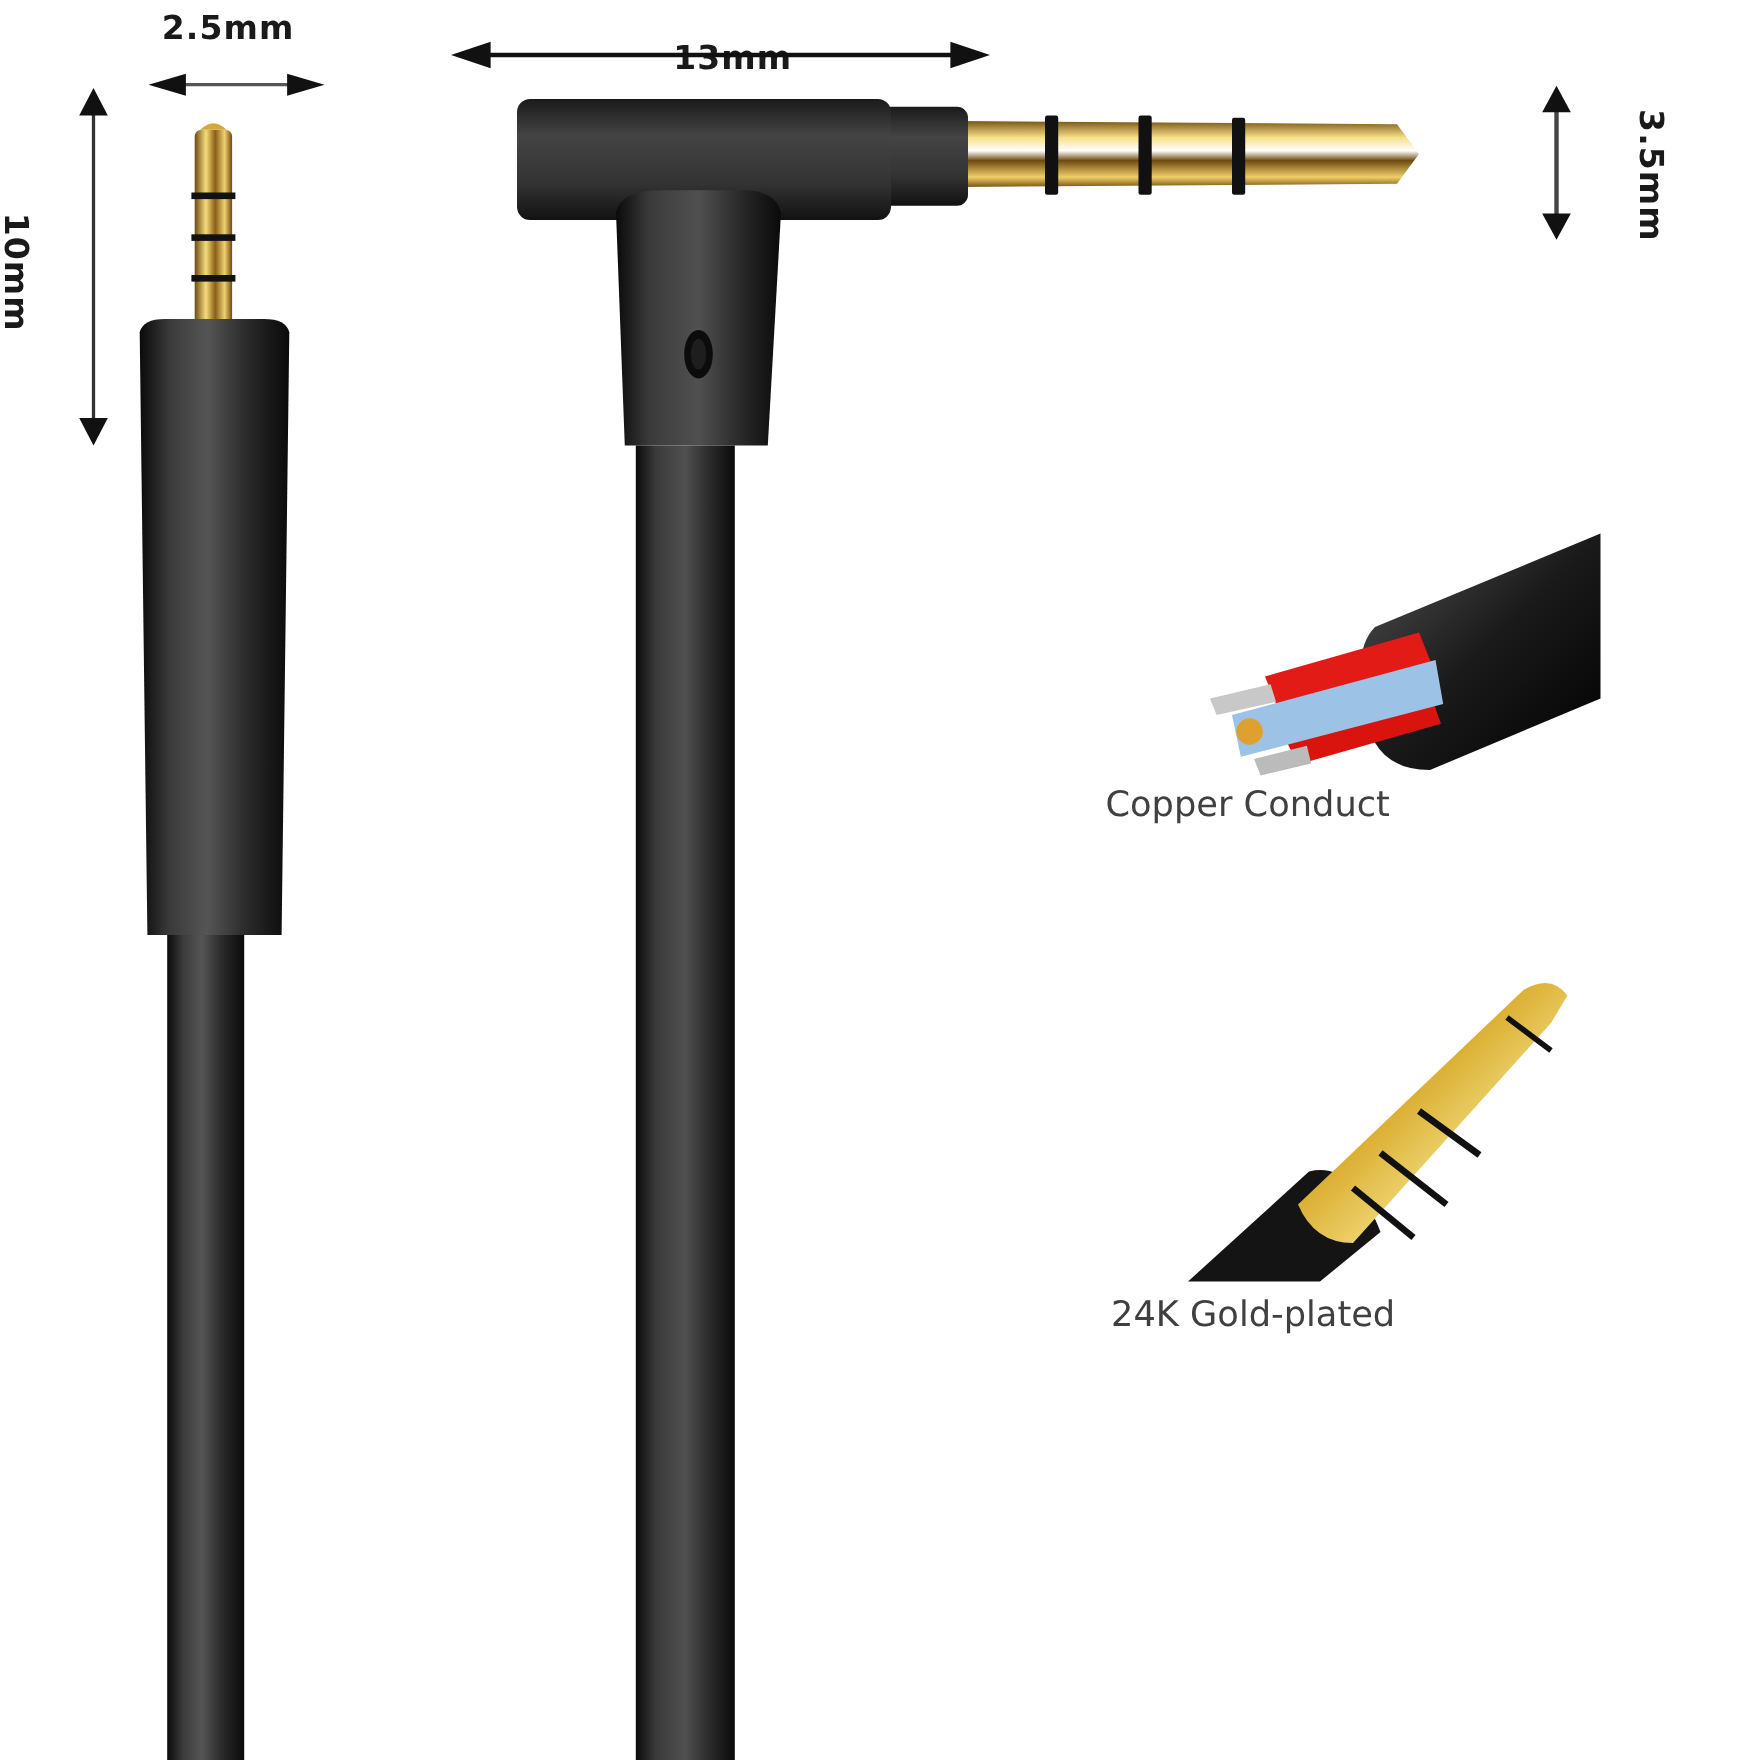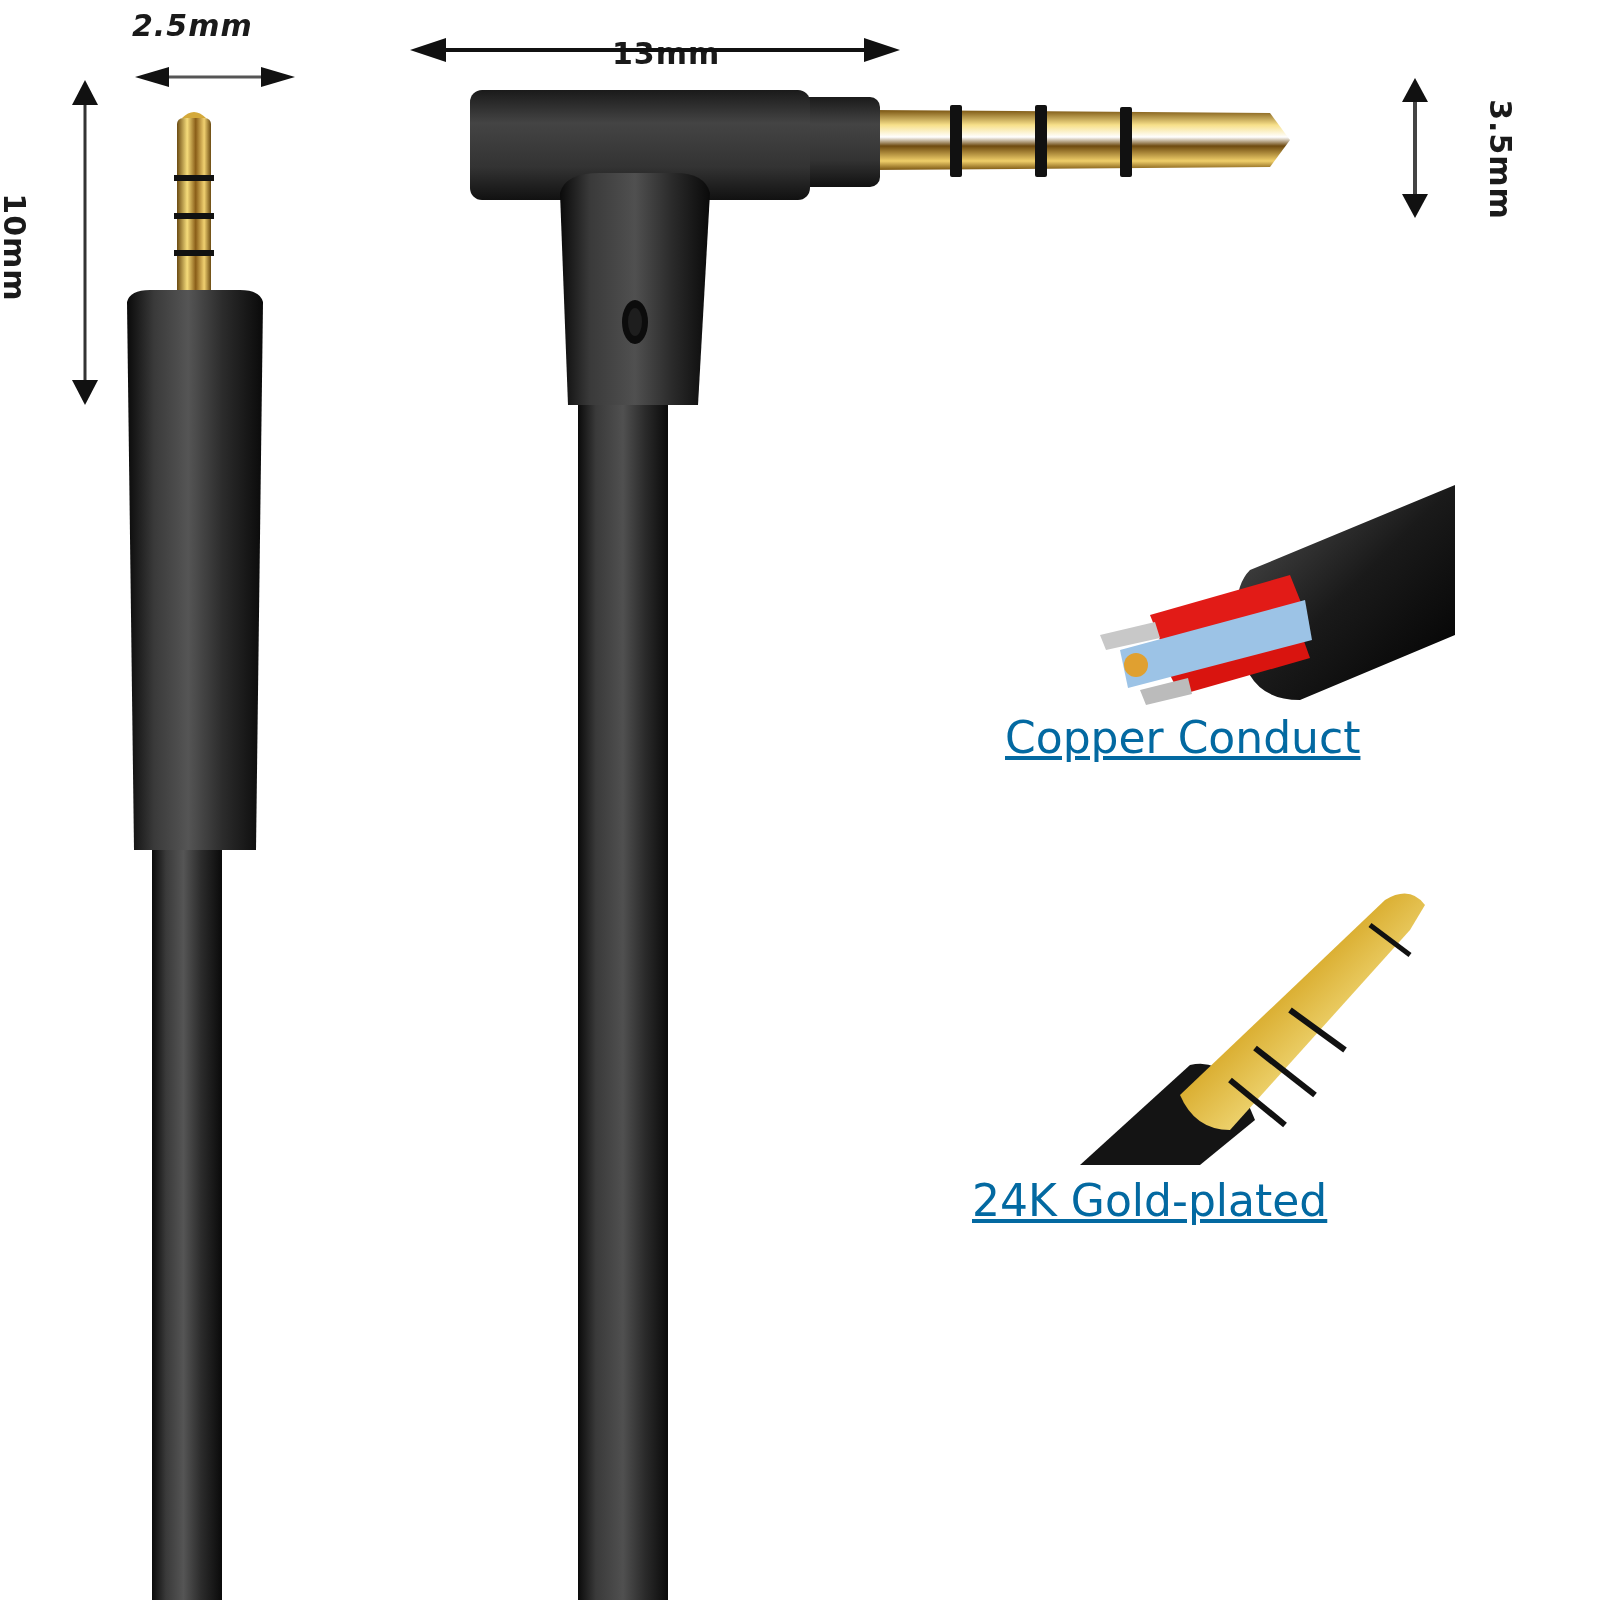--- a/index.html
+++ b/index.html
@@ -2,27 +2,27 @@
 <html><head>
 <meta charset="utf-8">
 <style>
   html, body { margin: 0; padding: 0; background: #ffffff; }
   body { width: 1600px; height: 1600px; position: relative; overflow: hidden;
          font-family: "DejaVu Sans", sans-serif; }
   .abs { position: absolute; }
   .dim-label { font-family: "DejaVu Sans", sans-serif; font-weight: bold;
                color: #1a1a1a; font-size: 30px; letter-spacing: 1px; white-space: nowrap; }
   .feature-label { font-family: "DejaVu Sans", sans-serif; font-weight: normal;
-                   color: #0369a1; font-size: 44px; white-space: nowrap; text-decoration: underline; }
+                   color: #404040; font-size: 32px; white-space: nowrap; }
   svg { overflow: visible; }
 </style>
 </head>
 <body>
 
-<div class="abs dim-label" style="left:132px; top:8px;font-style:italic;">2.5mm</div>
+<div class="abs dim-label" style="left:147px; top:8px;">2.5mm</div>
 <svg class="abs" style="left:135px; top:65px;" width="160" height="24">
   <line x1="14" y1="12" x2="146" y2="12" stroke="#555" stroke-width="3"></line>
   <polygon points="0,12 34,2 34,22" fill="#111"></polygon>
   <polygon points="160,12 126,2 126,22" fill="#111"></polygon>
 </svg>
 
 <svg class="abs" style="left:70px; top:80px;" width="30" height="325">
   <line x1="15" y1="18" x2="15" y2="305" stroke="#333" stroke-width="3"></line>
   <polygon points="15,0 2,25 28,25" fill="#111"></polygon>
   <polygon points="15,325 2,300 28,300" fill="#111"></polygon>
@@ -146,13 +146,13 @@
   </defs>
 
   <path d="M0,285 L110,185 Q150,175 175,240 L120,285 Z" fill="#141414"></path>
 
   <path d="M100,215 L305,20 Q330,5 345,25 L330,50 L150,250 Q115,250 100,215 Z" fill="url(#goldD)"></path>
   <line x1="150" y1="200" x2="205" y2="245" stroke="#111" stroke-width="6"></line>
   <line x1="175" y1="168" x2="235" y2="215" stroke="#111" stroke-width="6"></line>
   <line x1="210" y1="130" x2="265" y2="170" stroke="#111" stroke-width="6"></line>
   <line x1="290" y1="45" x2="330" y2="75" stroke="#111" stroke-width="5"></line>
 </svg>
-<div class="abs feature-label" style="left:972px; top:1175px;">24K Gold-plated</div>
+<div class="abs feature-label" style="left:1010px; top:1175px;">24K Gold-plated</div>
 
 </body></html>

